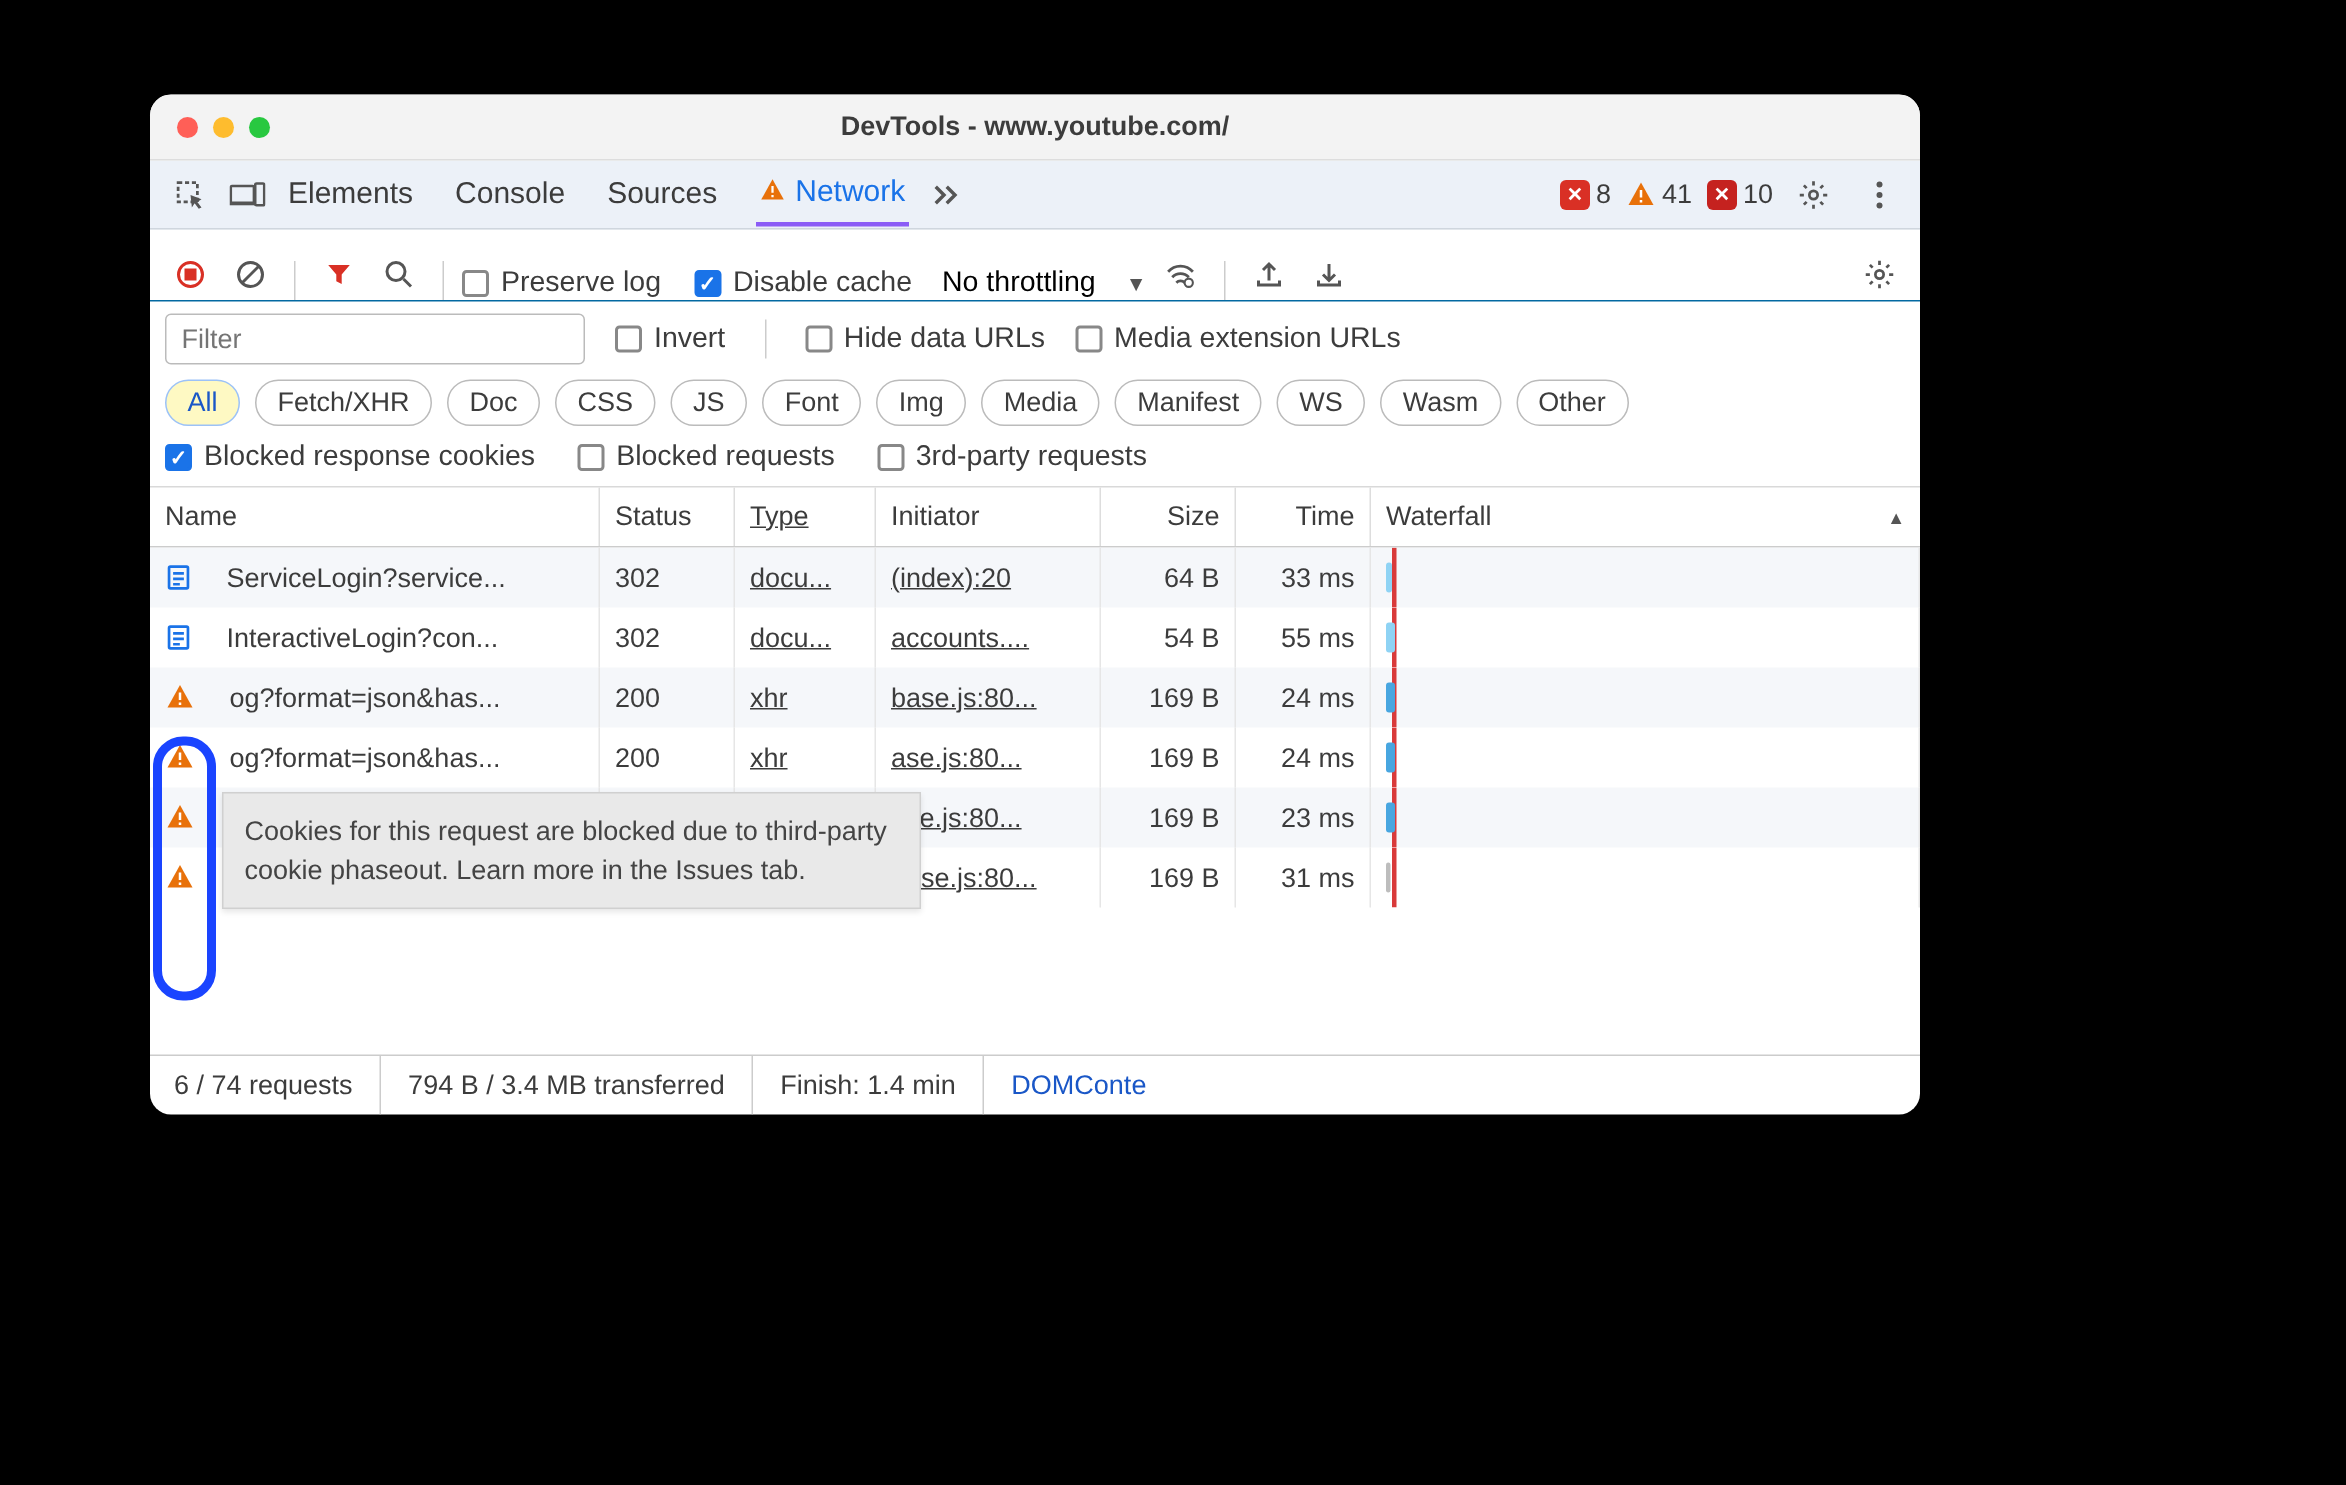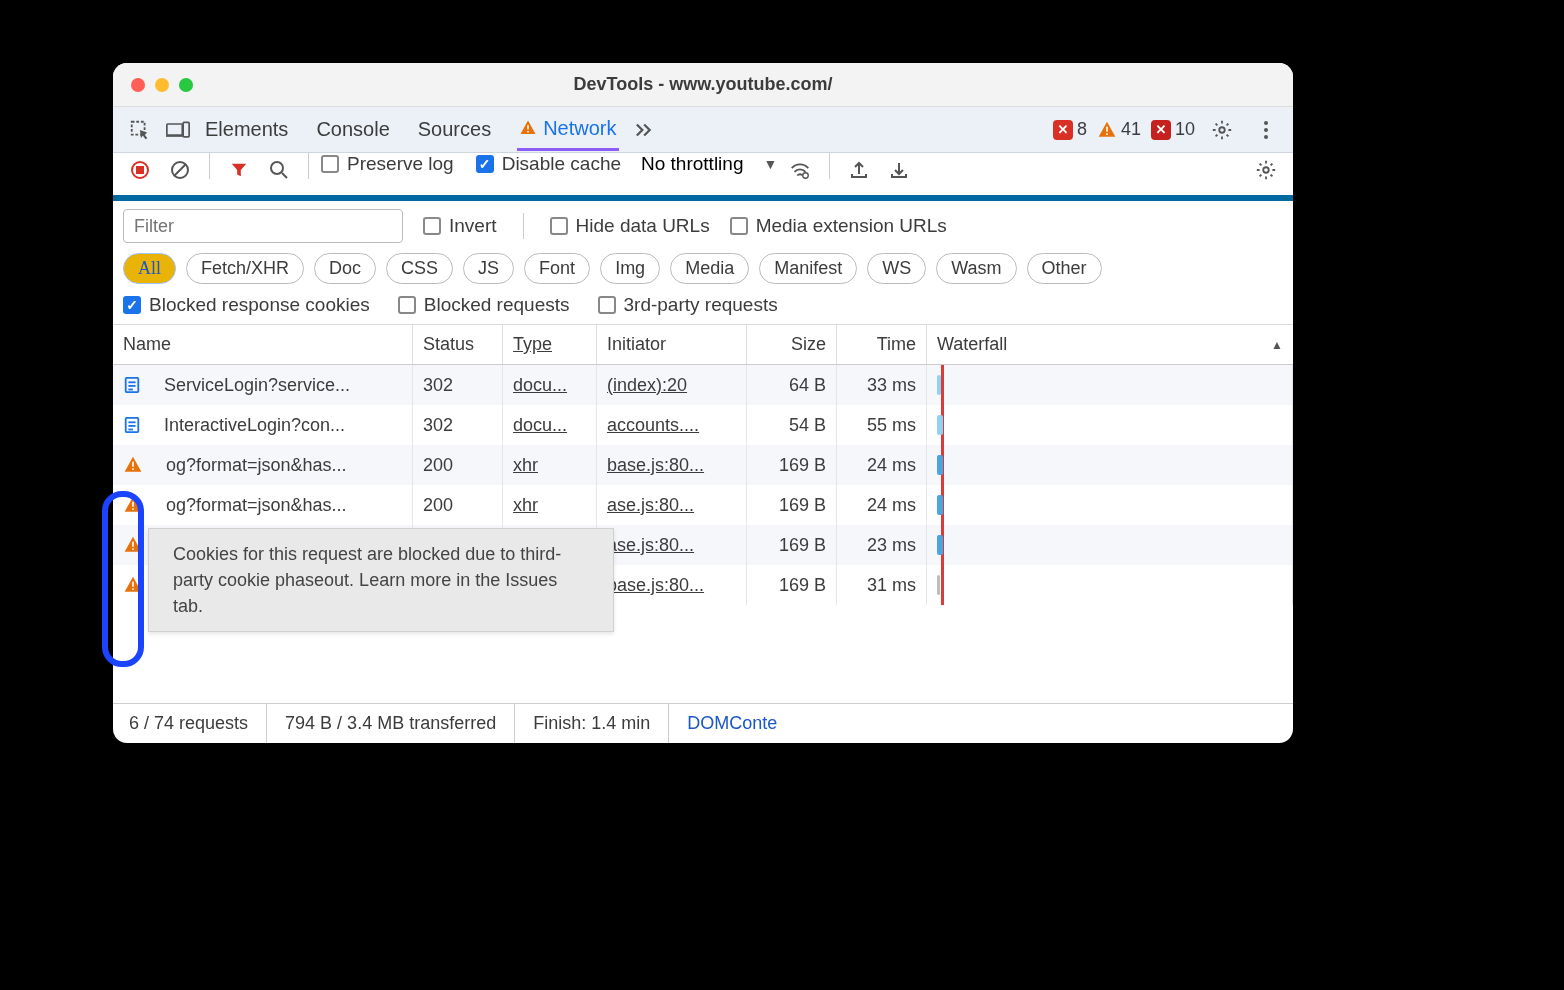--- a/index.html
+++ b/index.html
@@ -4,21 +4,21 @@
 <style>
 * { box-sizing: border-box; margin: 0; padding: 0; }
 body {
   background: #000;
   font-family: -apple-system, "Helvetica Neue", Arial, sans-serif;
   width: 1564px; height: 990px;
   display: flex; align-items: flex-start; justify-content: flex-start;
 }
 .window {
   position: absolute;
-  left: 113px; top: 63px;
+  left: 100px; top: 63px;
   width: 1180px; height: 680px;
   background: #fff;
   border-radius: 14px;
   box-shadow: 0 20px 50px rgba(0,0,0,.6);
   overflow: hidden;
   display: flex; flex-direction: column;
 }
 .titlebar {
   height: 44px;
   background: #f3f3f3;
@@ -48,22 +48,22 @@
 .tabs { display:flex; gap:24px; margin-left:4px; align-items:center;}
 .tab { font-size: 20px; color:#3c3c3c; padding: 8px 2px; cursor:pointer; }
 .tab.active { color:#1a73e8; border-bottom: 3px solid #8b5cf6; font-weight:500;}
 .tab-more { margin-left: 12px; color:#555; font-size:22px; cursor:pointer;}
 .tab-right { margin-left:auto; display:flex; align-items:center; gap:10px; }
 .badge-wrap { display:inline-flex; align-items:center; gap:4px; font-size:18px; color:#3c3c3c;}
 .sq { width:20px; height:20px; border-radius:4px; display:inline-flex; align-items:center; justify-content:center; font-size:13px; font-weight:700; color:#fff;}
 .sq.err{background:#d93025;}
 .sq.blk{background:#c5221f;}
 .toolbar {
-  height: 48px; display:flex; align-items:flex-start; gap:6px;
-  padding: 0 10px; border-bottom: 6px solid #0369a1;
+  height: 48px; display:flex; align-items:flex-end; gap:6px;
+  padding: 0 10px; border-bottom: 1px solid #0369a1;
 }
 .sep { width:1px; height:26px; background:#ccc; margin:0 6px;}
 .chk { display:inline-flex; align-items:center; gap:8px; font-size:19px; color:#3c3c3c; cursor:pointer;}
 .chkbox { width:18px; height:18px; border:2px solid #888; border-radius:3px; display:inline-flex; align-items:center; justify-content:center;}
 .chkbox.checked { background:#1a73e8; border-color:#1a73e8; }
 .chkbox.checked::after { content:"✓"; color:#fff; font-size:14px; font-weight:700; }
 .select { display:inline-flex; align-items:center; gap:20px; font-size:19px; cursor:pointer; }
 .caret { font-size:14px; color:#555;}
 .filterbar {
   padding: 8px 10px; border-bottom: 1px solid #d9d9d9;
@@ -72,21 +72,21 @@
 .row1 { display:flex; align-items:center; gap:20px; flex-wrap:wrap;}
 .filter-input {
   width: 280px; height:34px; border:1px solid #bbb; border-radius:4px;
   padding: 0 10px; font-size:18px; color:#777;
 }
 .chips { display:flex; gap:10px; flex-wrap:wrap;}
 .chip {
   border:1px solid #bbb; border-radius:18px; padding:4px 14px;
   font-size:18px; color:#3c3c3c; cursor:pointer; background:#fff;
 }
-.chip.active { background:#eab308; border-color:#9cc2f7; color:#1a57c7;font-family:Liberation Serif, serif;}
+.chip.active { background:#fef9c3; border-color:#9cc2f7; color:#1a57c7;}
 .row3 { display:flex; gap:28px; align-items:center;}
 .table-head {
   display:flex; height:40px; align-items:center;
   border-bottom: 1px solid #ccc; font-size:18px; color:#3c3c3c;
 }
 .col { padding:0 10px; border-right:1px solid #ddd; height:100%; display:flex; align-items:center; overflow:hidden; white-space:nowrap; text-overflow:ellipsis;}
 .col:last-child { border-right:none; }
 .c-name{width:300px;} .c-status{width:90px;} .c-type{width:94px;text-decoration:underline;} .c-init{width:150px;} .c-size{width:90px; justify-content:flex-end;} .c-time{width:90px; justify-content:flex-end;} .c-water{flex:1; position:relative;}
 .th-sort { position:absolute; right:10px; font-size:12px; color:#555;}
 .rows { position:relative; flex:1; overflow:hidden;}
@@ -103,21 +103,21 @@
 .wf-bar{position:absolute;top:10px;height:20px;border-radius:2px;}
 .highlight-ring{
   position:absolute; left:102px; top:491px; width:42px; height:176px;
   border:6px solid #1a44ff; border-radius:20px; z-index:50;
   pointer-events:none;
 }
 .tooltip{
   position:absolute; left:148px; top:528px;
   width:466px; background:#e9e9e9; color:#444;
   font-size:18px; line-height:1.45;
-  padding:12px 24px; z-index:40;
+  padding:12px 14px; z-index:40;
   border:1px solid #d0d0d0;
   box-shadow: 0 2px 4px rgba(0,0,0,.1);
 }
 .statusbar{
   height:40px; border-top:1px solid #ccc;
   display:flex; align-items:center; font-size:18px; color:#3c3c3c;
   padding:0 16px;
 }
 .sb-item{padding:0 18px; border-right:1px solid #ccc; height:100%; display:flex; align-items:center;}
 .sb-item:first-child{padding-left:0;}

